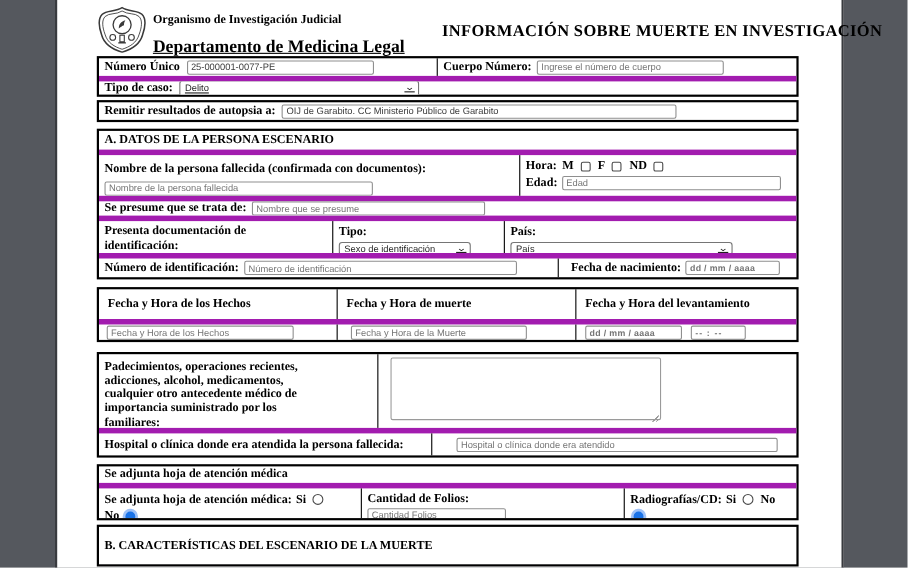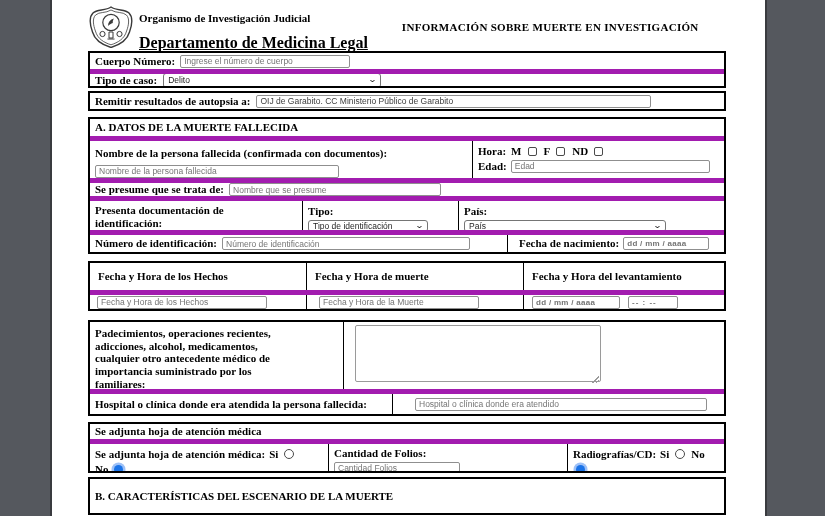--- a/index.html
+++ b/index.html
@@ -12,21 +12,21 @@
     border-left: 2px solid #393b3f; border-right: 2px solid #393b3f;
   }
   .content { padding: 0 39px 0 36px; }
 
   
   .hdr { display: flex; height: 51px; padding-top: 6px; }
   .logo { width: 46px; height: 42px; flex: 0 0 auto; }
   .org { margin-left: 5px; }
   .org-l1 { font-size: 11px; font-weight: bold; margin-top: 6px; white-space: nowrap; }
   .org-l2 { font-size: 16px; font-weight: bold; margin-top: 10px; white-space: nowrap; text-decoration: underline; }
-  .doc-title { margin-left: 34px; margin-top: 15px; font-size: 11px; font-weight: bold;
+  .doc-title { margin-left: 34px; margin-top: 15px; font-size: 15px; font-weight: bold;
                letter-spacing: 0.3px; white-space: nowrap; }
 
   
   .tbl { border: 2px solid #000; background: #fff; }
   .row { display: flex; align-items: stretch; }
   .row + .row { border-top: 5px solid #a21caf; }
   .cell { display: flex; align-items: center; padding-left: 5px; overflow: hidden; }
   .cell + .cell { border-left: 1px solid #000; }
   .col { flex-direction: column; align-items: flex-start; justify-content: flex-start; }
 
@@ -39,20 +39,21 @@
     padding: 0 3px; outline: none;
   }
   .inp::placeholder { color: #757575; opacity: 1; }
   .inp.date { font-size: 8px; color: #5a5a5a; letter-spacing: 0.3px; font-weight: bold; }
 
   .sel {
     height: 15px; border: 1px solid #757575; border-radius: 3px; background: #fff;
     display: inline-flex; align-items: center; justify-content: space-between;
     font-family: "Liberation Sans", sans-serif; font-size: 8.5px; color: #1f1f1f;
     padding: 0 4px 0 4px;
+    text-decoration: underline;
   }
   .chev { font-family: "DejaVu Sans", sans-serif; font-size: 8px; color: #222;
           line-height: 1; transform: scaleX(1.4); margin-left: 6px; }
 
   .cbx { display: inline-block; width: 9px; height: 9px; border: 1px solid #4a4a4a;
          border-radius: 2px; background: #fff; flex: 0 0 auto; }
   .rad { display: inline-block; width: 10px; height: 10px; border: 1px solid #4a4a4a;
          border-radius: 50%; background: #fff; flex: 0 0 auto; }
   .rad.checked { width: 9px; height: 9px; border: none; background: #1a73e8;
                  box-shadow: 0 0 0 2.5px #9ec1f7; margin: 2px 2px 2px 3px; }
@@ -85,49 +86,53 @@
     </svg>
     <div class="org">
       <div class="org-l1">Organismo de Investigación Judicial</div>
       <div class="org-l2">Departamento de Medicina Legal</div>
     </div>
     <div class="doc-title">INFORMACIÓN SOBRE MUERTE EN INVESTIGACIÓN</div>
   </div>
 
   <div class="tbl">
     <div class="row" style="height:16px">
+      <div class="cell" style="width:307px">
+        <span class="lbl">Número Único</span>
+        <input class="inp" style="width: 170px; margin-left: 6px;" value="25-000001-0077-PE">
+      </div>
       <div class="cell" style="flex:1">
         <span class="lbl">Cuerpo Número:</span>
         <input class="inp" style="width: 170px; margin-left: 5px;" placeholder="Ingrese el número de cuerpo">
       </div>
     </div>
     <div class="row" style="height:17px">
       <div class="cell" style="flex:1">
         <span class="lbl">Tipo de caso:</span>
         <span class="sel" style="width:218px;margin-left:6px">
           <span>Delito</span>
           <span class="chev">⌄</span>
         </span>
       </div>
     </div>
   </div>
 
   <div class="tbl" style="margin-top:3px">
     <div class="row" style="height:16px">
       <div class="cell" style="flex:1">
         <span class="lbl">Remitir resultados de autopsia a:</span>
-        <input class="inp" style="width: 395px; margin-left: 6px;" value="OIJ de Garabito. CC Ministerio Público de Garabito">
+        <input class="inp" style="width: 359px; margin-left: 6px;" value="OIJ de Garabito. CC Ministerio Público de Garabito">
       </div>
     </div>
   </div>
 
   <div class="tbl" style="margin-top:6px">
     <div class="row" style="height:17px">
       <div class="cell" style="flex:1">
-        <span class="lbl">A. DATOS DE LA MUERTE FALLECIDA</span>
+        <span class="lbl">A. DATOS DE LA PERSONA ESCENARIO</span>
       </div>
     </div>
 
     <div class="row" style="height:42px">
       <div class="cell col" style="width:382px;padding-top:6px">
         <span class="lbl">Nombre de la persona fallecida (confirmada con documentos):</span>
         <input class="inp" style="width: 244px; margin-top: 5px;" placeholder="Nombre de la persona fallecida">
       </div>
       <div class="cell col" style="flex:1;padding-top:4px">
         <div class="hline">
@@ -159,21 +164,21 @@
         <div class="hline" style="margin-top:1px">
           <span class="lbl">Si</span>
           <span class="cbx" style="margin-left:5px"></span>
           <span class="lbl" style="margin-left:8px">No</span>
           <span class="cbx" style="margin-left:5px"></span>
         </div>
       </div>
       <div class="cell col" style="width:156px;padding-top:4px">
         <span class="lbl">Tipo:</span>
         <span class="sel" style="width:120px;margin-top:2px">
-          <span>Tipo de identificación</span>
+          <span>Sexo de identificación</span>
           <span class="chev">⌄</span>
         </span>
       </div>
       <div class="cell col" style="flex:1;padding-top:4px">
         <span class="lbl">País:</span>
         <span class="sel" style="width:202px;margin-top:2px">
           <span>País</span>
           <span class="chev">⌄</span>
         </span>
       </div>

